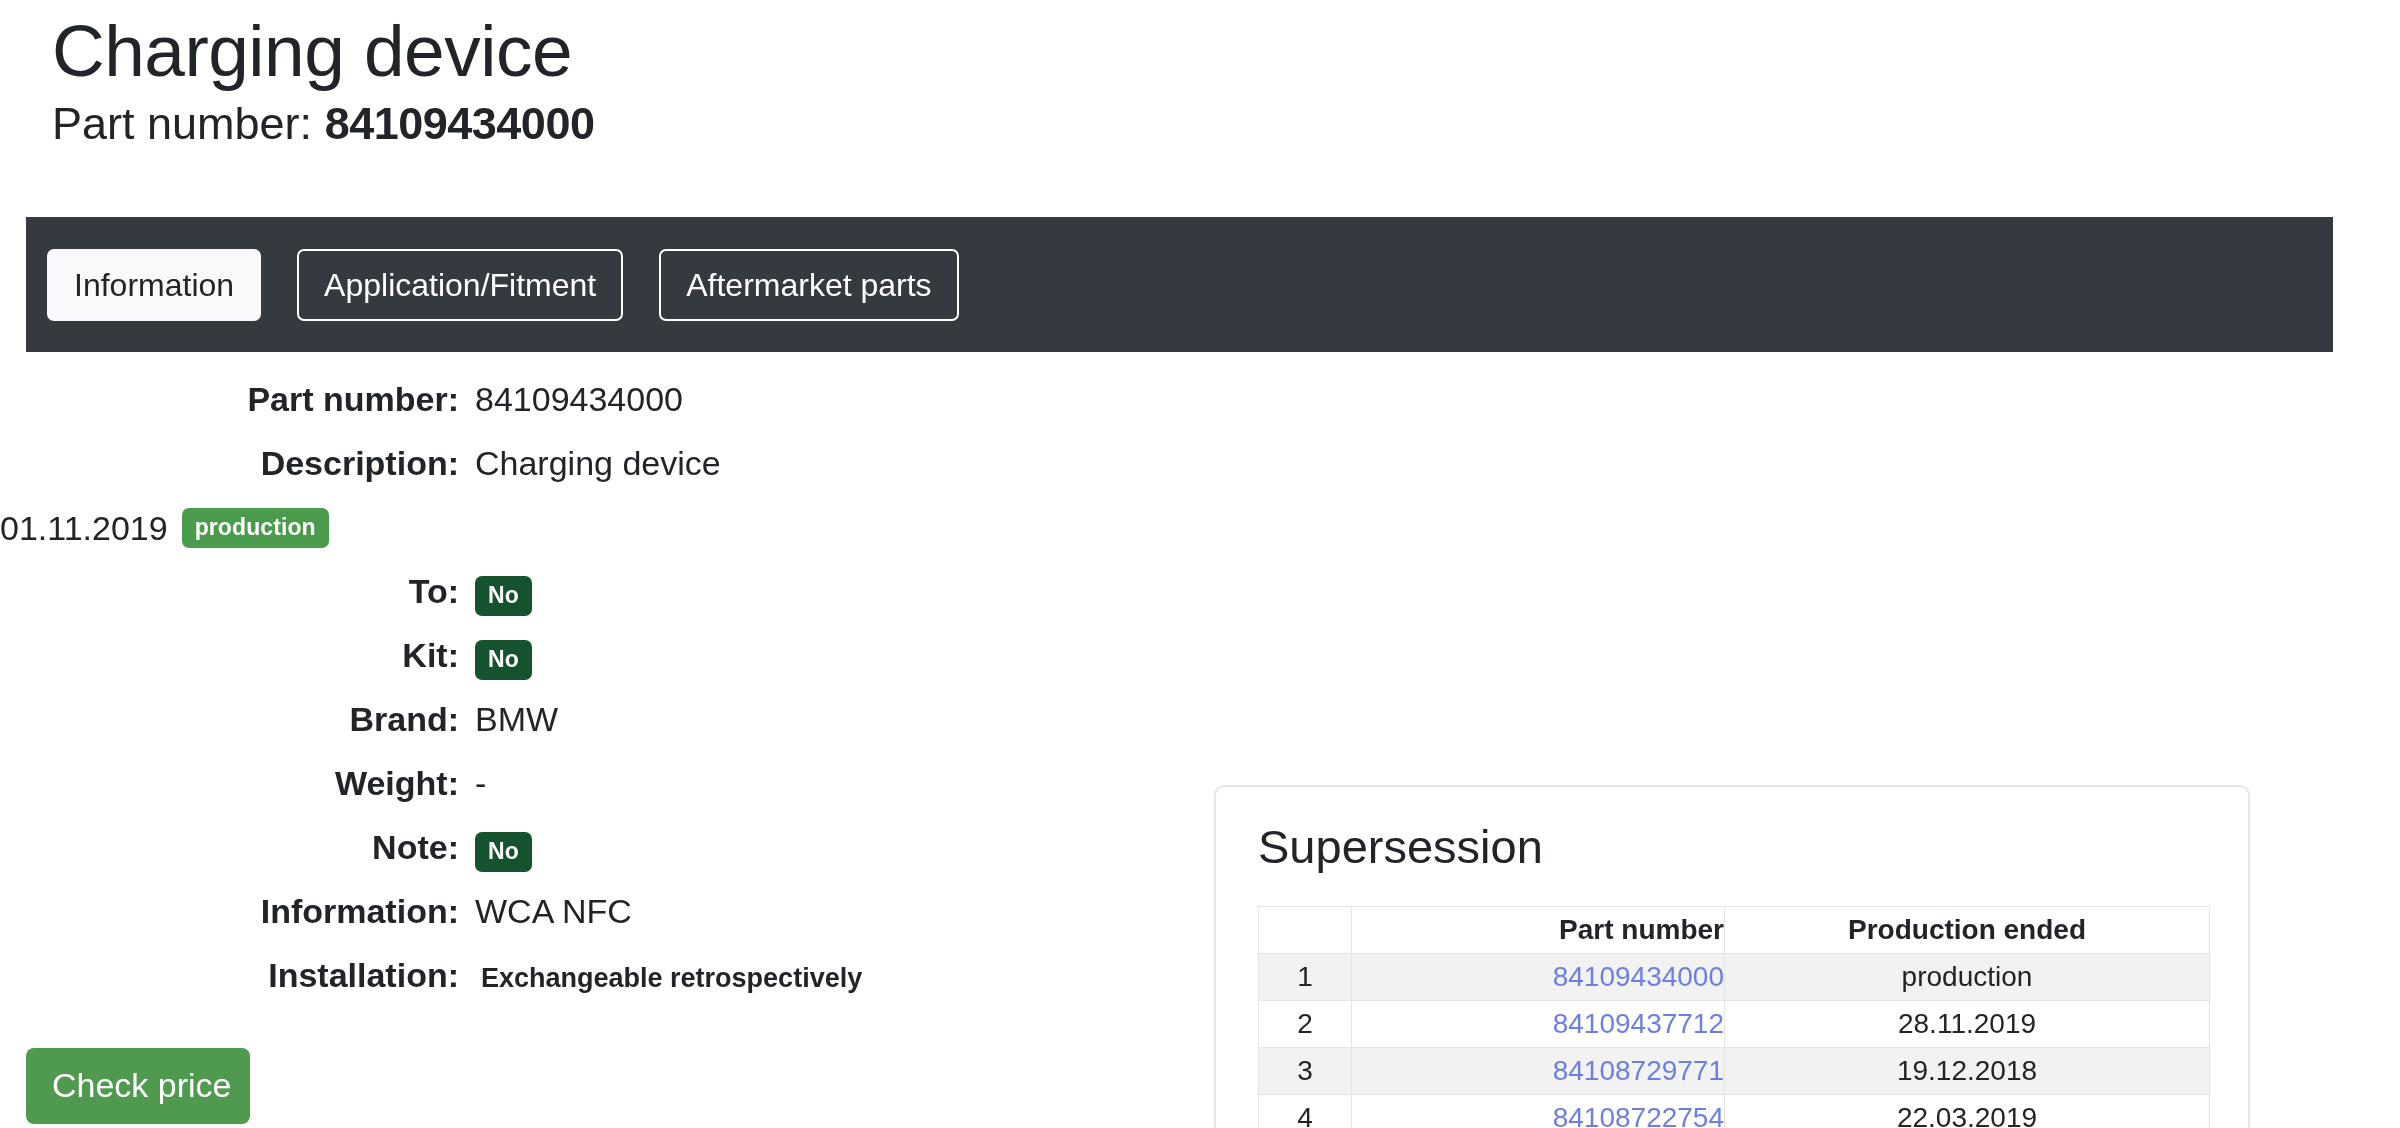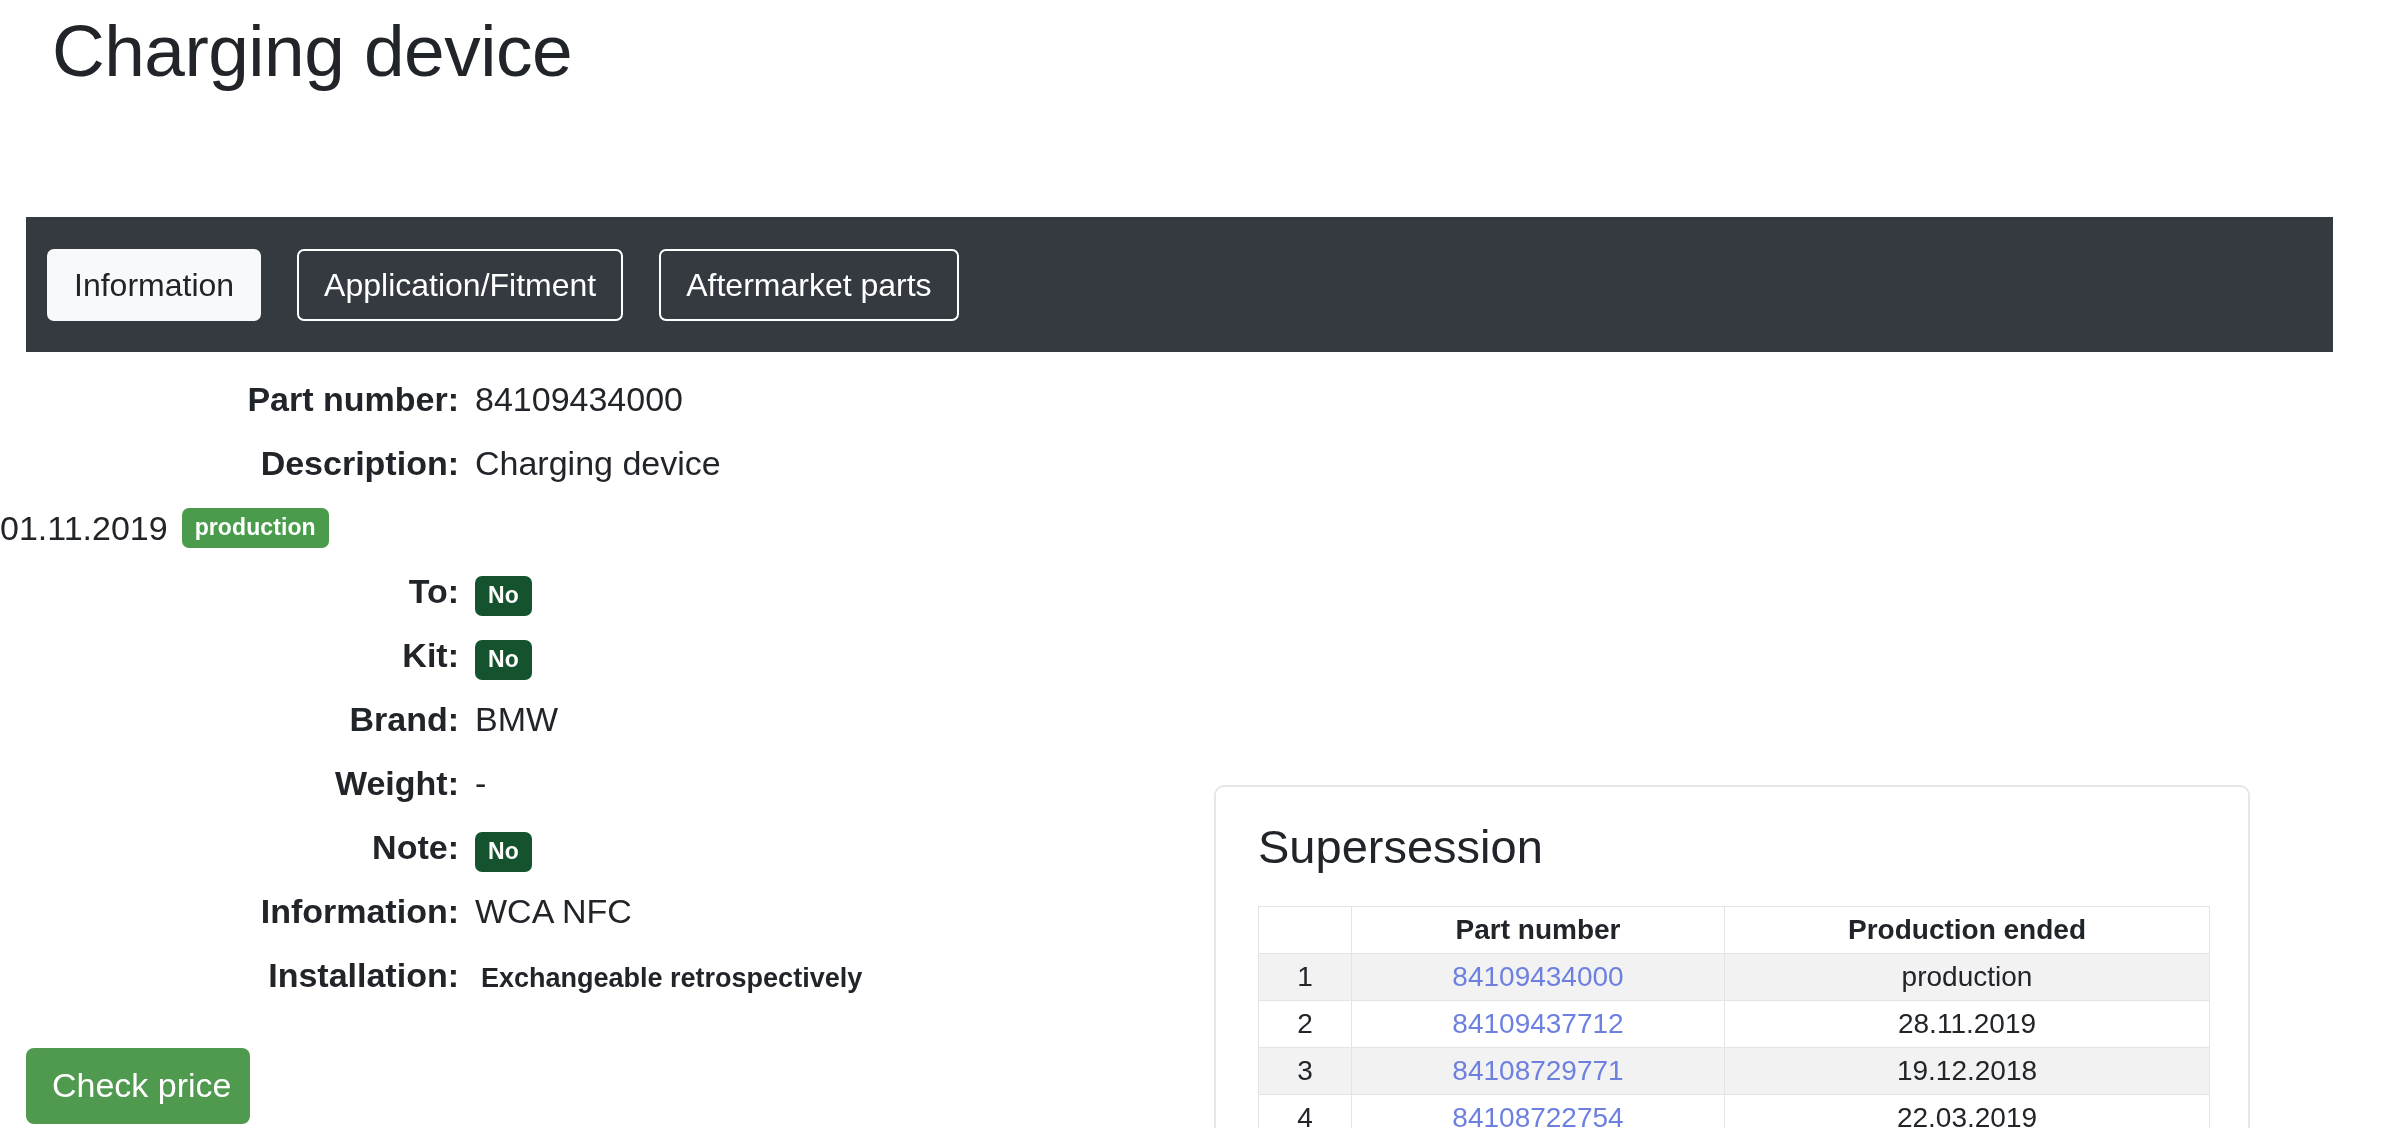--- a/index.html
+++ b/index.html
@@ -188,33 +188,37 @@
     border: 1px solid #e4e4e4;
     padding: 0;
     height: 46px;
     text-align: center;
     vertical-align: middle;
     font-weight: 400;
     color: #212529;
   }
   .ss-table th { font-weight: 700; }
   .ss-table .col-idx { width: 92px; }
-  .ss-table .col-pn  { width: 372px; }
+  .ss-table .col-pn  { width: 372px; text-align: right; }
   .ss-table tbody tr.odd td { background: #f2f2f2; }
   .ss-table tbody tr.even td { background: #ffffff; }
   .ss-table a {
     color: #6d80e0;
     text-decoration: none;
   }
 </style>
 </head>
 <body>
 
 <div class="page-header">
   <h1 class="page-title">Charging device</h1>
+  <div class="part-line">
+    <span class="pn-label">Part number:</span>
+    <span class="pn-value">84109434000</span>
+  </div>
 </div>
 
 <div class="navbar">
   <div class="tab active">Information</div>
   <div class="tab outline">Application/Fitment</div>
   <div class="tab outline">Aftermarket parts</div>
 </div>
 
 <div class="content">
 

